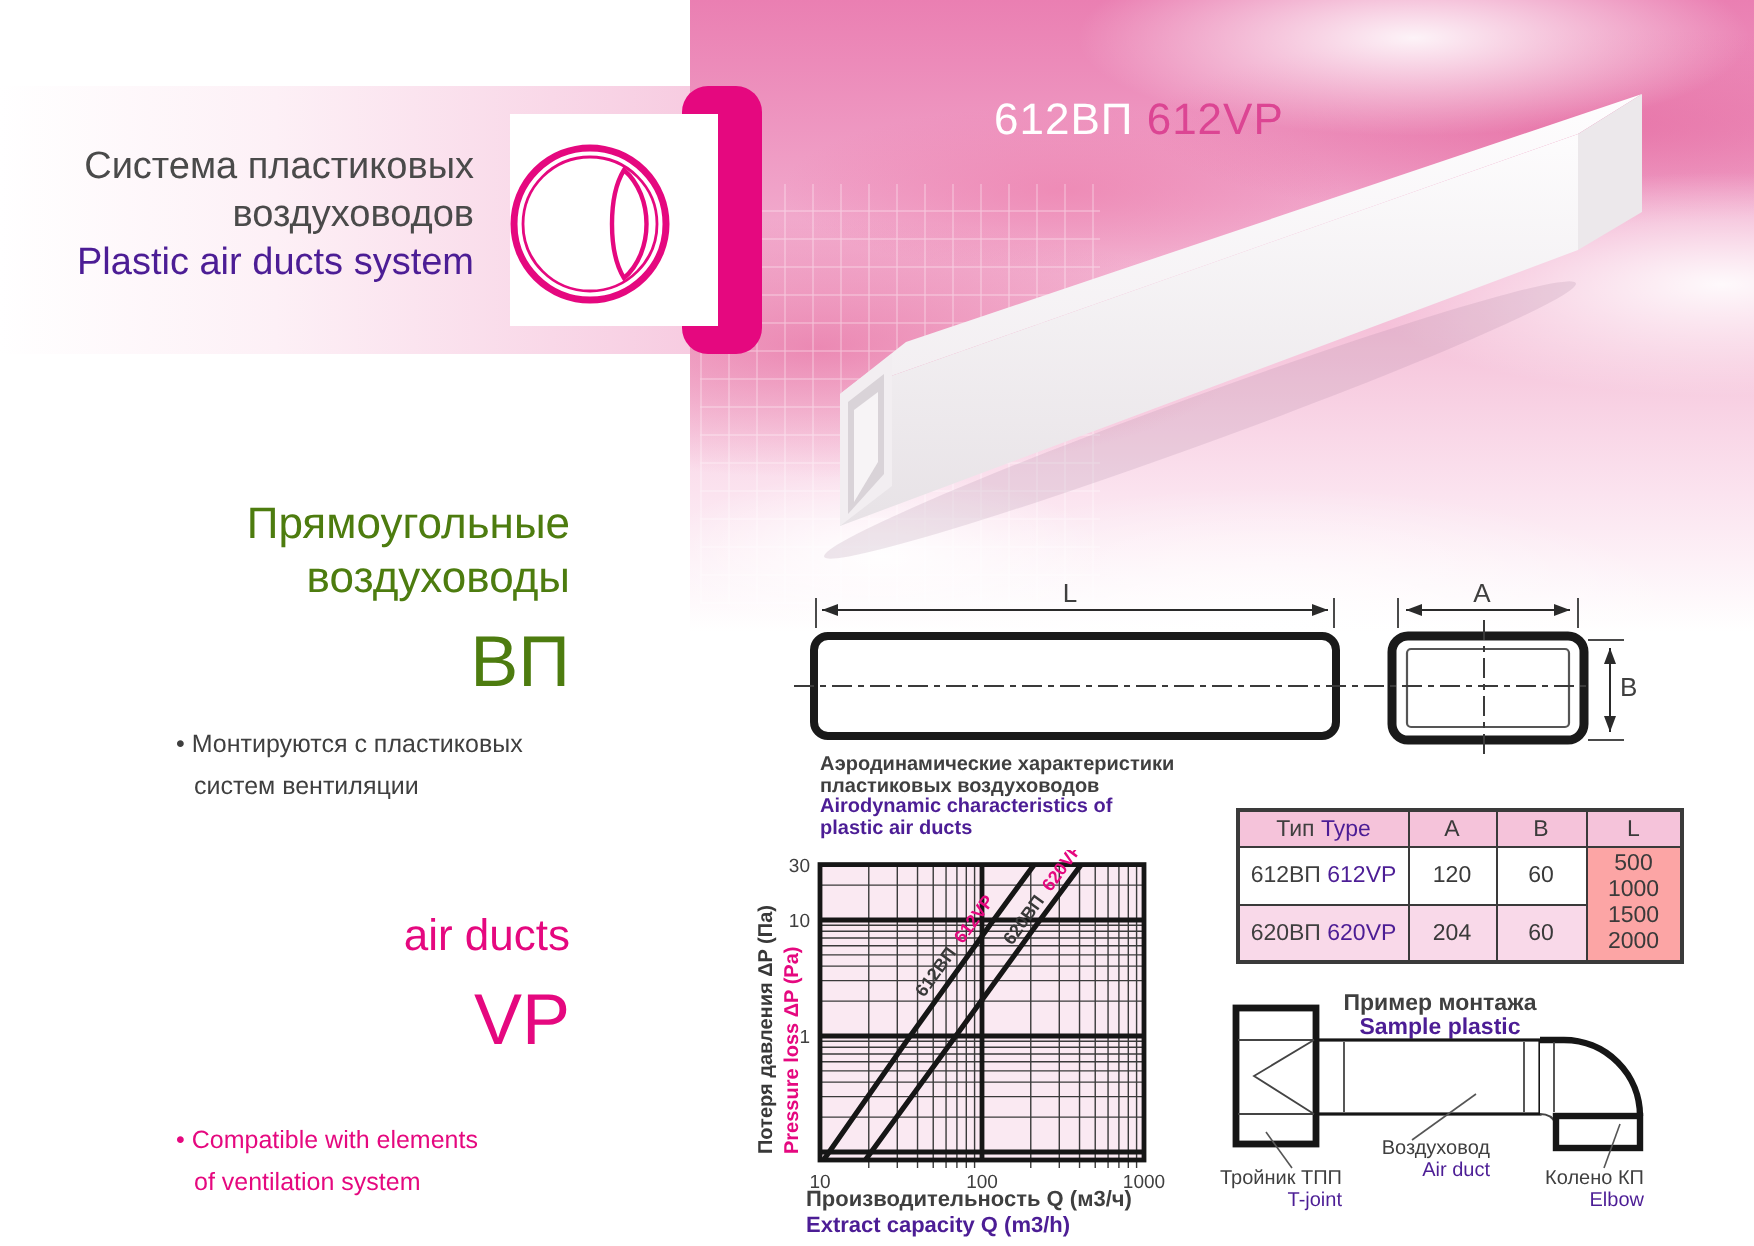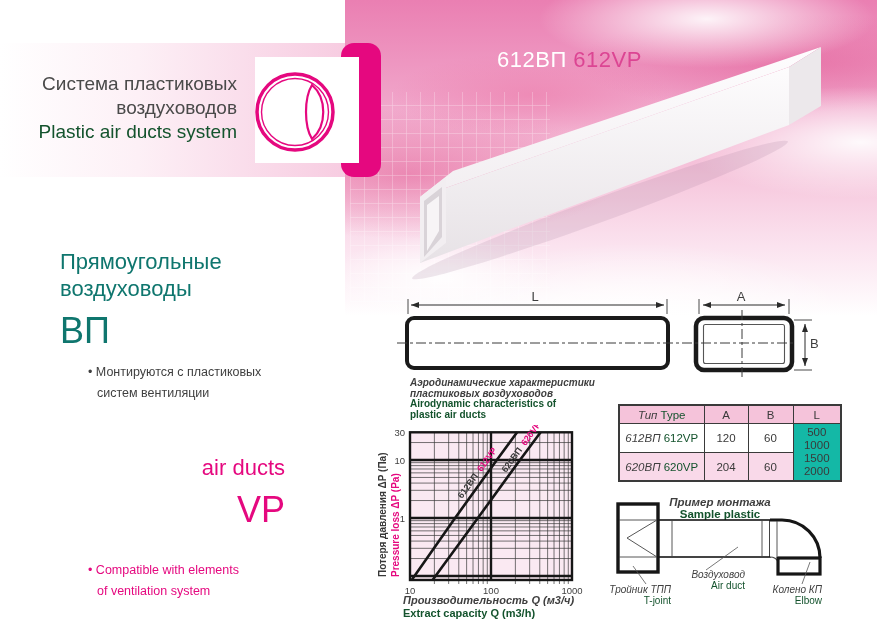--- a/index.html
+++ b/index.html
@@ -1,20 +1,20 @@
 <!DOCTYPE html>
 <html><head>
 <meta charset="utf-8">
 <style>
   html,body{margin:0;padding:0;background:#fff;}
   .page{position:relative;width:877px;height:623px;overflow:hidden;background:#fff;
         font-family:"Liberation Sans",sans-serif;color:#3f3f3f;}
   .abs{position:absolute;}
-  .magenta{color:#14532d;}
-  .dark{color:#3f3f3f;font-style:italic;}
+  .magenta{color:#4c1d95;}
+  .dark{color:#3f3f3f;}
 
   
   .header-strip{left:0;top:43px;width:345px;height:134px;
     background:linear-gradient(90deg,#ffffff 0%,#fdf0f6 40%,#f7cce1 100%);}
   .clouds{left:345px;top:0;width:532px;height:316px;
     background:
       radial-gradient(160px 60px at 18% 88%, rgba(255,255,255,.95), rgba(255,255,255,0) 70%),
       radial-gradient(300px 110px at 55% 102%, rgba(255,255,255,.98), rgba(255,255,255,0) 72%),
       radial-gradient(260px 80px at 97% 45%, rgba(255,255,255,.92), rgba(255,255,255,0) 70%),
       radial-gradient(240px 70px at 68% 6%, rgba(255,255,255,.9), rgba(255,255,255,0) 70%),
@@ -25,21 +25,21 @@
   .plaid{left:350px;top:92px;width:200px;height:210px;opacity:.45;
     background:
       repeating-linear-gradient(90deg, rgba(255,255,255,.55) 0 1px, transparent 1px 14px),
       repeating-linear-gradient(0deg, rgba(255,255,255,.55) 0 1px, transparent 1px 14px);}
 
   .brand-text{left:0;top:72px;width:237px;text-align:right;font-size:19px;line-height:24px;color:#4a4a4a;}
   .product-code{left:497px;top:47px;font-size:22px;letter-spacing:.5px;}
   .product-code .w{color:#ffffff;}
   .product-code .m{color:#dc4593;}
 
-  .ru-block{left:60px;top:248px;width:225px;color:#0f766e;}
+  .ru-block{left:60px;top:248px;width:225px;text-align:right;color:#4d7c0f;}
   .ru-block .l{font-size:22px;line-height:27px;}
   .big-code{font-size:36px;line-height:40px;margin-top:9px;}
   .bullets{left:88px;top:362px;width:195px;font-size:12.5px;line-height:21px;color:#3f3f3f;}
   .en-block{left:60px;top:455px;width:225px;text-align:right;color:#e5087f;}
   .en-block .l{font-size:22px;line-height:26px;}
   .bullets-en{left:88px;top:560px;width:195px;font-size:12.5px;line-height:21px;color:#e5087f;}
 
   .chart-title{left:410px;top:378px;width:200px;font-size:10px;line-height:10.5px;font-weight:bold;}
   .x-title{left:403px;top:594px;width:200px;font-size:11px;line-height:12.5px;font-weight:bold;}
 
@@ -49,21 +49,21 @@
   svg .fm{fill:#e5087f;} svg .fd{fill:#383838;}
   svg text.clbl{font:bold 9px "Liberation Sans",sans-serif;}
 
   
   .spec{left:618px;top:404px;border-collapse:collapse;table-layout:fixed;
         font-size:11.5px;color:#3a3a3a;border:2px solid #3a3a3a;}
   .spec td{border:1px solid #3a3a3a;text-align:center;padding:0;}
   .spec .hd{background:#f5c3da;height:17px;text-align:center;}
   .spec .r1 td{background:#ffffff;height:28px;}
   .spec .r2 td{background:#f9d9e9;height:27px;}
-  .spec td.lcell{background:#14b8a6;line-height:13px;}
+  .spec td.lcell{background:#fca5a5;line-height:13px;}
 
   .mount-title{left:650px;top:497px;width:140px;text-align:center;font-size:11.5px;line-height:11.5px;font-weight:bold;}
   .mlabel{position:absolute;text-align:right;font-size:10px;line-height:11px;}
 </style>
 </head>
 <body>
 
 <div class="page">
 
   <div class="abs clouds"></div>

